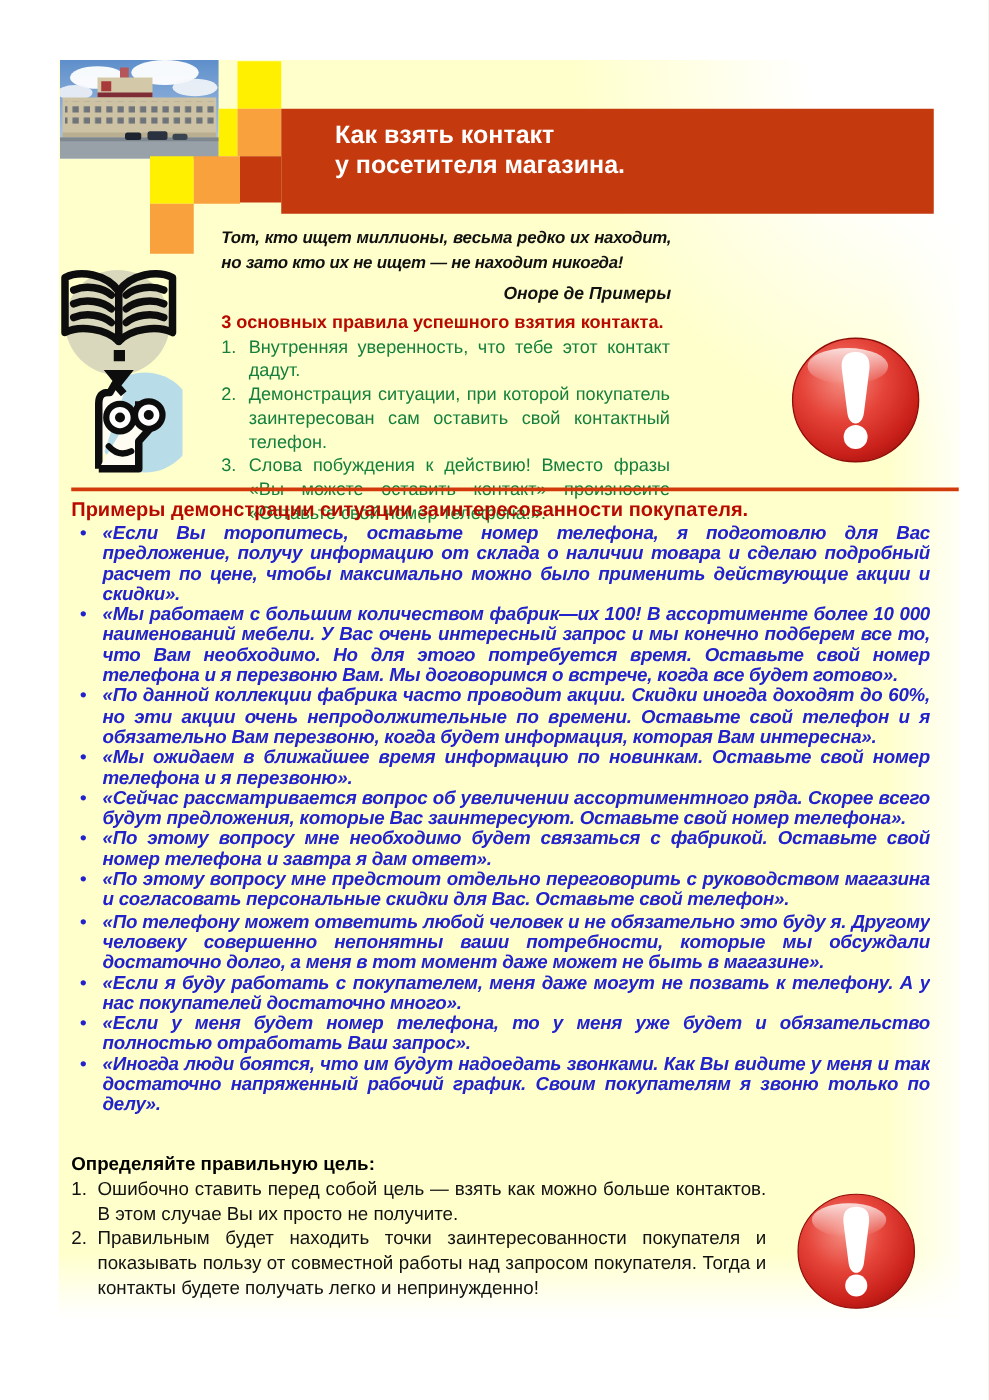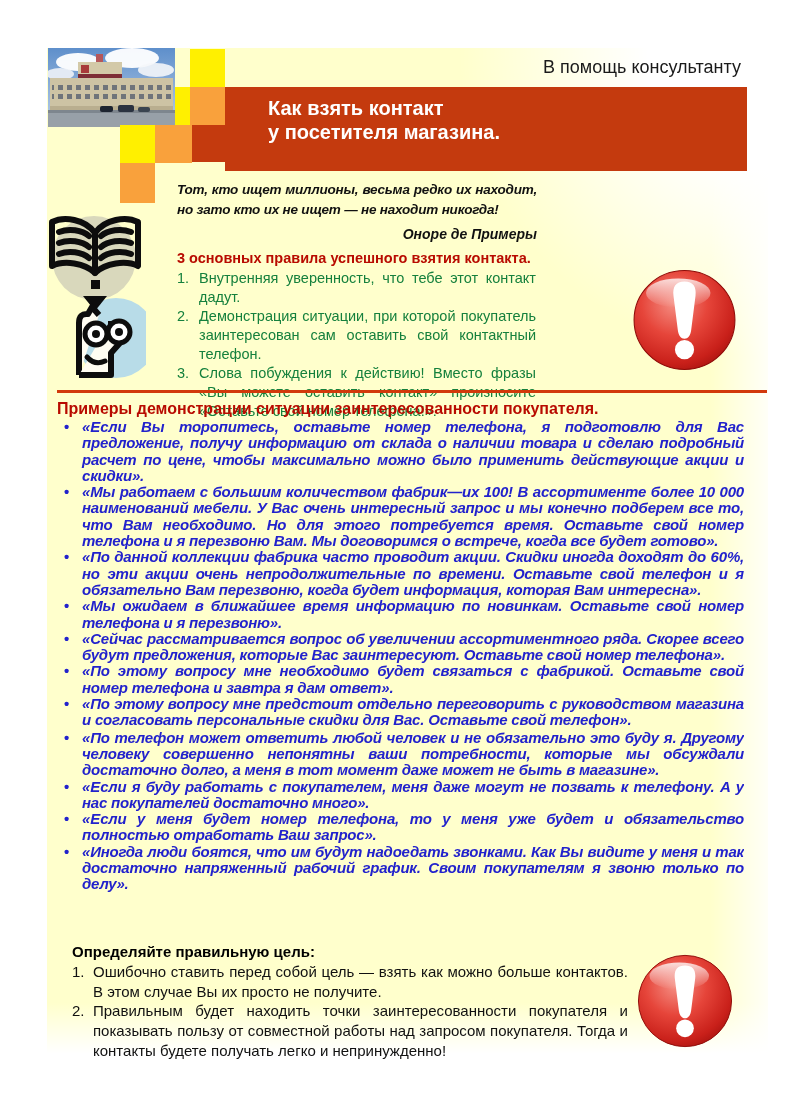--- a/index.html
+++ b/index.html
@@ -74,21 +74,21 @@
     margin:0 0 1px;padding:0;list-style:none;
     color:var(--blue-text,#2222CC);
     font-weight:bold;font-style:italic;font-size:15px;line-height:16.3px;
     text-align:justify;letter-spacing:-0.2px;
   }
   ul.blue li{position:relative;padding-left:25px;}
   ul.blue li::before{
     content:"\2022";position:absolute;left:7px;top:0;font-style:normal;
   }
 
-  .goal{position:absolute;left:72px;top:922px;width:556px;color:#111;margin-top:20px;}
+  .goal{position:absolute;left:57px;top:922px;width:556px;color:#111;}
   .goal h2{margin:0 0 1px;font-size:15px;line-height:19px;color:#000;}
   .goal ol{font-size:15px;line-height:19.7px;text-align:justify;}
   .goal li{padding-left:21px;}
 
   .excl{position:absolute;display:block;}
   .excl.one{left:632px;top:268px;width:105px;height:104px;}
   .excl.two{left:637px;top:952px;width:96px;height:98px;}
   .clipart{position:absolute;left:44px;top:203px;width:102px;height:180px;display:block;}
   .hidden-defs{position:absolute;width:0;height:0;overflow:hidden;}
 </style>
@@ -149,21 +149,20 @@
   </svg>
 
   <div class="sq yellow sq-a"></div>
   <div class="sq yellow sq-b"></div>
   <div class="sq orange sq-c"></div>
   <div class="sq red sq-d"></div>
   <div class="sq yellow sq-e"></div>
   <div class="sq orange sq-f"></div>
   <div class="sq orange sq-g"></div>
 
-  <div class="tagline">В помощь консультанту</div>
 
   <div class="banner">
     <div>Как взять контакт</div>
     <div>у посетителя магазина.</div>
   </div>
 
   <div class="quote">
     <span>Тот, кто ищет миллионы, весьма редко их находит, но зато кто их не ищет — не находит никогда!</span>
     <span class="author">Оноре де Примеры</span>
   </div>
@@ -210,21 +209,21 @@
     <ul class="blue">
         <li>«Если Вы торопитесь, оставьте номер телефона, я подготовлю для Вас предложение, получу информацию от склада о наличии товара и сделаю подробный расчет по цене, чтобы максимально можно было применить действующие акции и скидки».</li>
         <li>«Мы работаем с большим количеством фабрик—их 100! В ассортименте более 10 000 наименований мебели. У Вас очень интересный запрос и мы конечно подберем все то, что Вам необходимо. Но для этого потребуется время. Оставьте свой номер телефона и я перезвоню Вам. Мы договоримся о встрече, когда все будет готово».</li>
         <li>«По данной коллекции фабрика часто проводит акции. Скидки иногда доходят до 60%, но эти акции очень непродолжительные по времени. Оставьте свой телефон и я обязательно Вам перезвоню, когда будет информация, которая Вам интересна».</li>
         <li>«Мы ожидаем в ближайшее время информацию по новинкам. Оставьте свой номер телефона и я перезвоню».</li>
         <li>«Сейчас рассматривается вопрос об увеличении ассортиментного ряда. Скорее всего будут предложения, которые Вас заинтересуют. Оставьте свой номер телефона».</li>
         <li>«По этому вопросу мне необходимо будет связаться с фабрикой. Оставьте свой номер телефона и завтра я дам ответ».</li>
         <li>«По этому вопросу мне предстоит отдельно переговорить с руководством магазина и согласовать персональные скидки для Вас. Оставьте свой телефон».</li>
       </ul>
     <ul class="blue">
-        <li>«По телефон может ответить любой человек и не обязательно это буду я. Другому человеку совершенно непонятны ваши потребности, которые мы обсуждали достаточно долго, а меня в тот момент даже может не быть в магазине».</li>
+        <li>«По телефону может ответить любой человек и не обязательно это буду я. Другому человеку совершенно непонятны ваши потребности, которые мы обсуждали достаточно долго, а меня в тот момент даже может не быть в магазине».</li>
         <li>«Если я буду работать с покупателем, меня даже могут не позвать к телефону. А у нас покупателей достаточно много».</li>
         <li>«Если у меня будет номер телефона, то у меня уже будет и обязательство полностью отработать Ваш запрос».</li>
         <li>«Иногда люди боятся, что им будут надоедать звонками. Как Вы видите у меня и так достаточно напряженный рабочий график. Своим покупателям я звоню только по делу».</li>
       </ul>
   </div>
 
   <div class="goal">
     <h2>Определяйте правильную цель:</h2>
     <ol>
         <li>Ошибочно ставить перед собой цель — взять как можно больше контактов. В этом случае Вы их просто не получите.</li>

